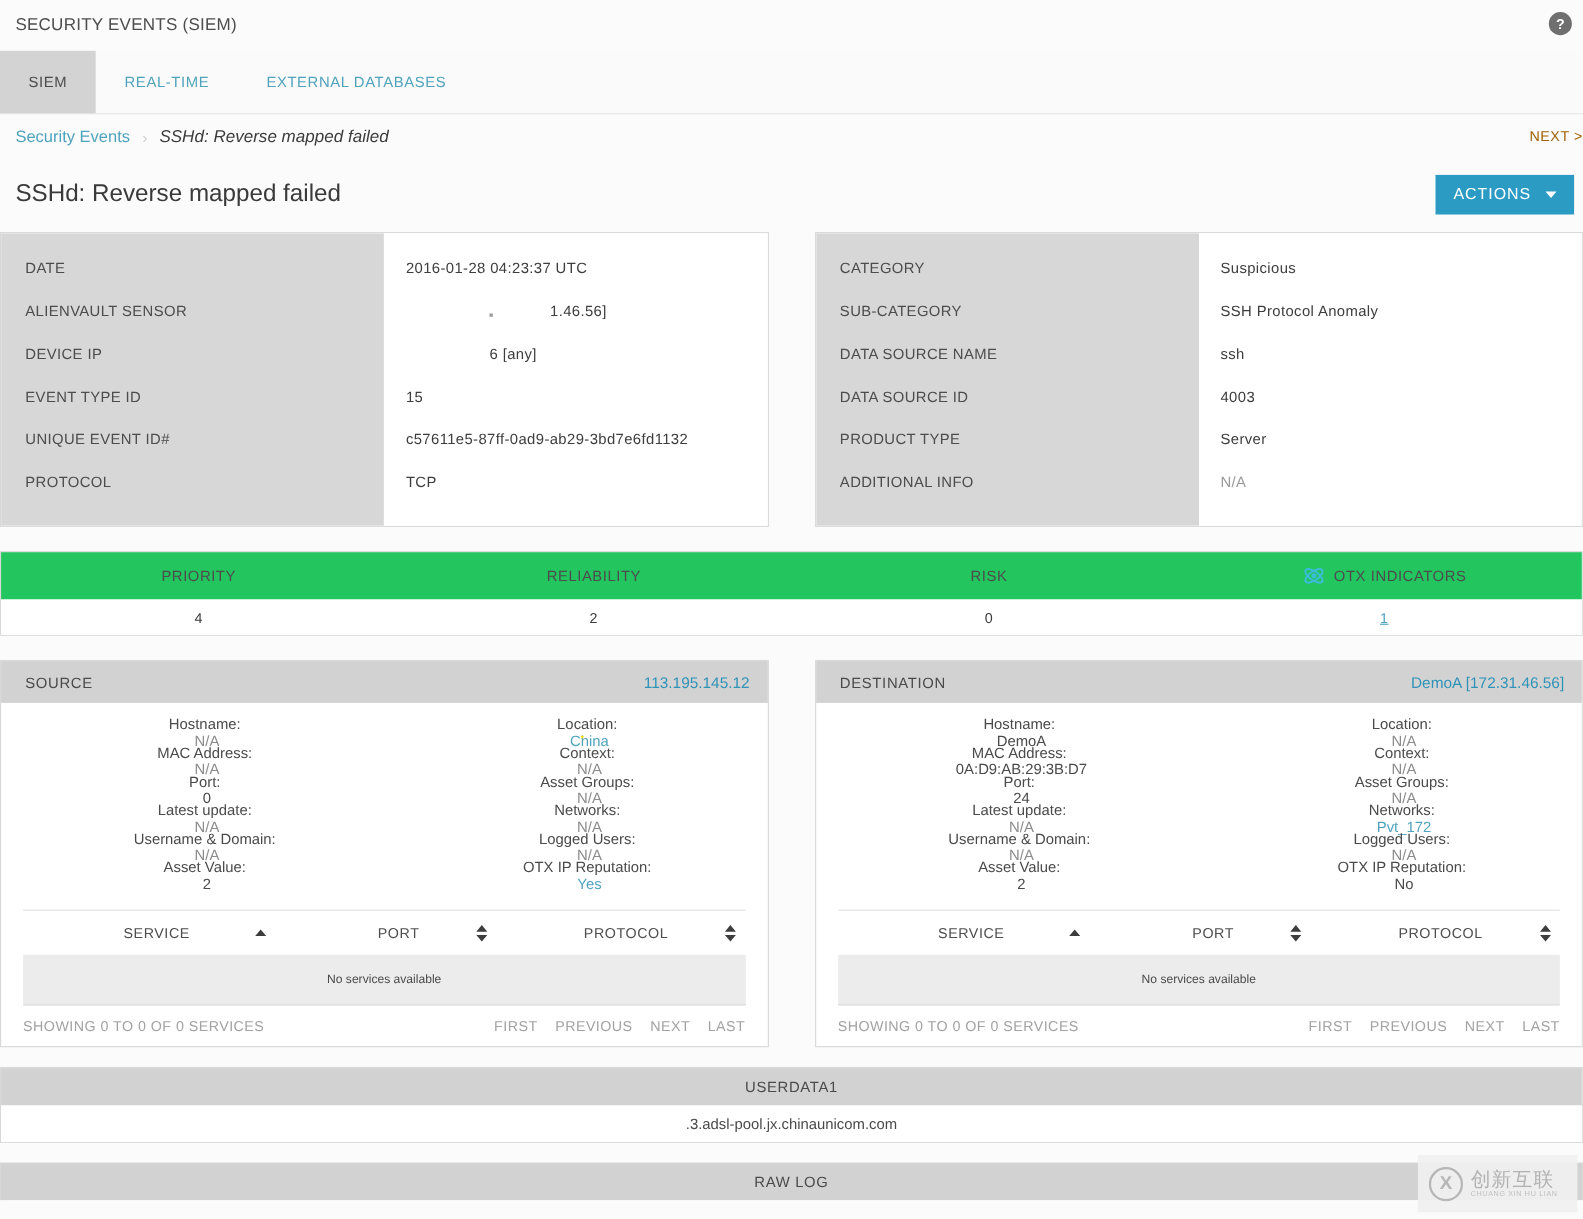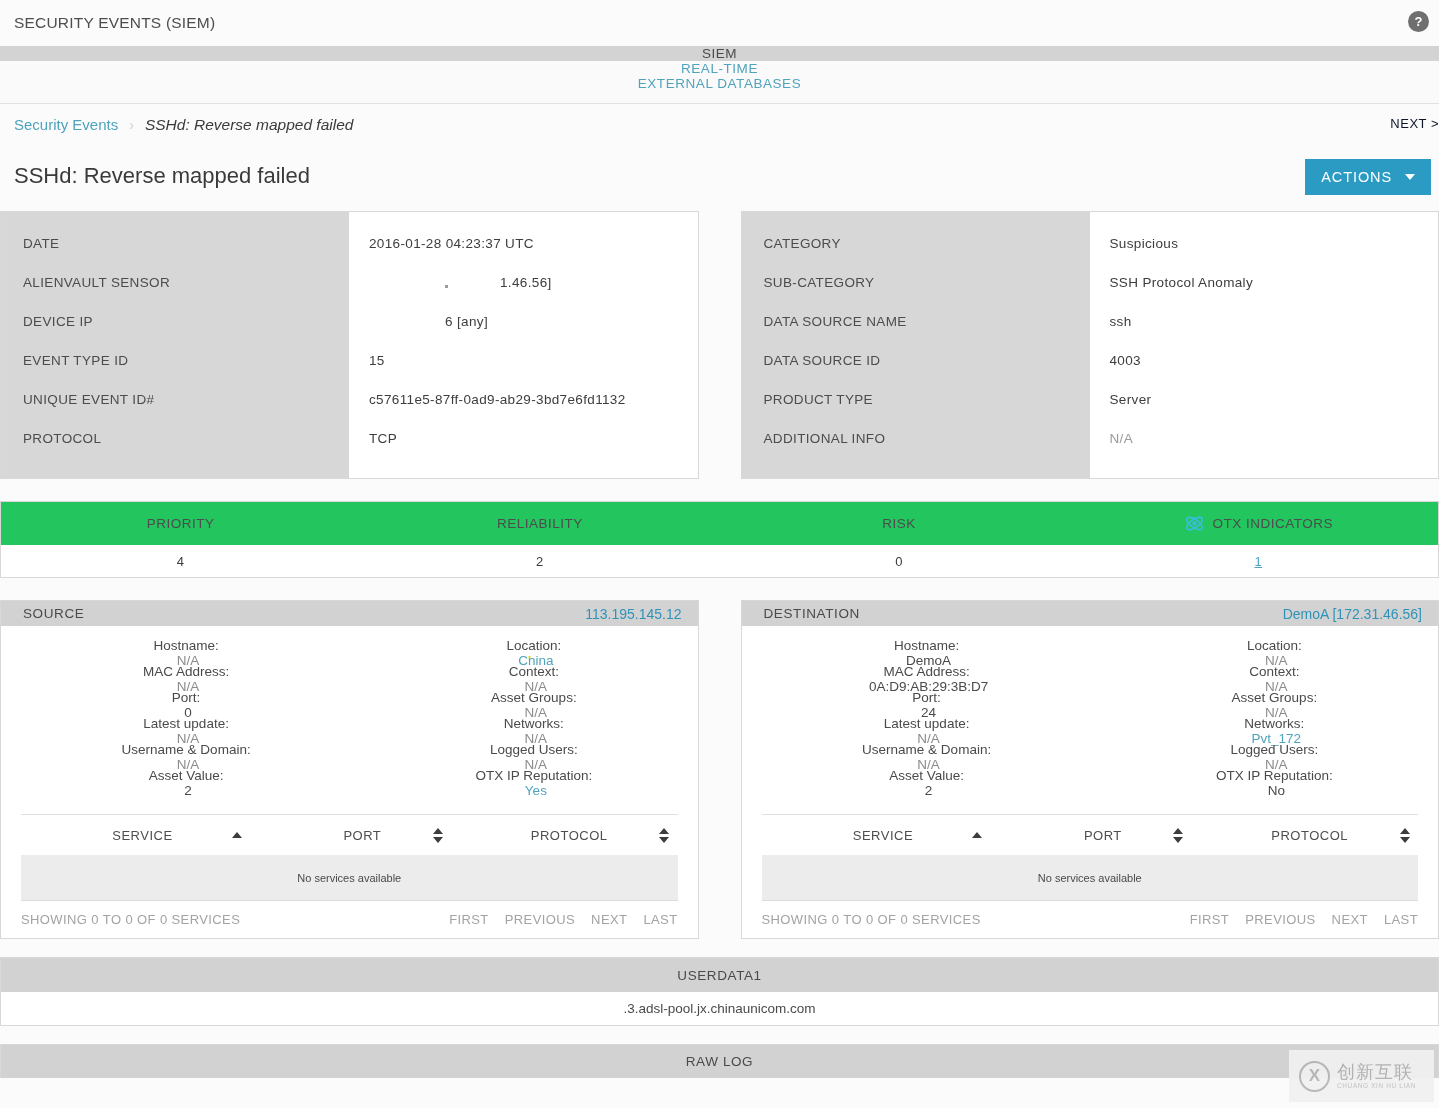--- a/index.html
+++ b/index.html
@@ -46,21 +46,20 @@
     cursor: pointer;
   }
 
   
   .tabbar {
     height: 58px;
     background: #fafafa;
     border-bottom: 1px solid #e2e2e2;
     display: flex;
     align-items: stretch;
-    flex-direction: column;
   }
   .tab {
     display: flex; align-items: center; justify-content: center;
     font-size: 13.5px; letter-spacing: .55px;
     color: #4fa3bd;
     padding: 0 26px;
     cursor: pointer;
     white-space: nowrap;
   }
   .tab.active {
@@ -79,21 +78,21 @@
   }
   .crumb-link { color: #4fa3bd; font-size: 15px; cursor: pointer; }
   .crumb-sep {
     color: #cfcfcf; margin: 0 11px; font-size: 14px;
   }
   .crumb-current {
     font-style: italic; font-size: 15.5px; color: #3b3b3b;
   }
   .next-link {
     position: absolute; right: 0px; top: 12px;
-    color: #0f172a; font-size: 13px; letter-spacing: .5px; cursor: pointer;
+    color: #a16207; font-size: 13px; letter-spacing: .5px; cursor: pointer;
   }
 
   
   .titlerow {
     position: relative;
     height: 62px;
     padding: 0 14px;
     display: flex; align-items: center;
   }
   .page-title { font-size: 22px; color: #3a3a3a; font-weight: normal; }
@@ -191,21 +190,21 @@
   .sd-wrap {
     display: flex; gap: 42px;
     margin-top: 22px;
   }
   .sd {
     width: 699px;
     border: 1px solid #d8d8d8;
     background: #fff;
   }
   .sd-head {
-    height: 25px;
+    height: 38px;
     background: #d2d2d2;
     display: flex; align-items: center; justify-content: space-between;
     padding: 0 16px 0 22px;
   }
   .sd-head-title { font-size: 13.5px; letter-spacing: .6px; color: #4a4a4a; }
   .sd-head-addr { font-size: 14px; color: #2f93b8; cursor: pointer; }
   .sd-body {
     display: flex;
     padding: 12px 0 10px 0;
   }

